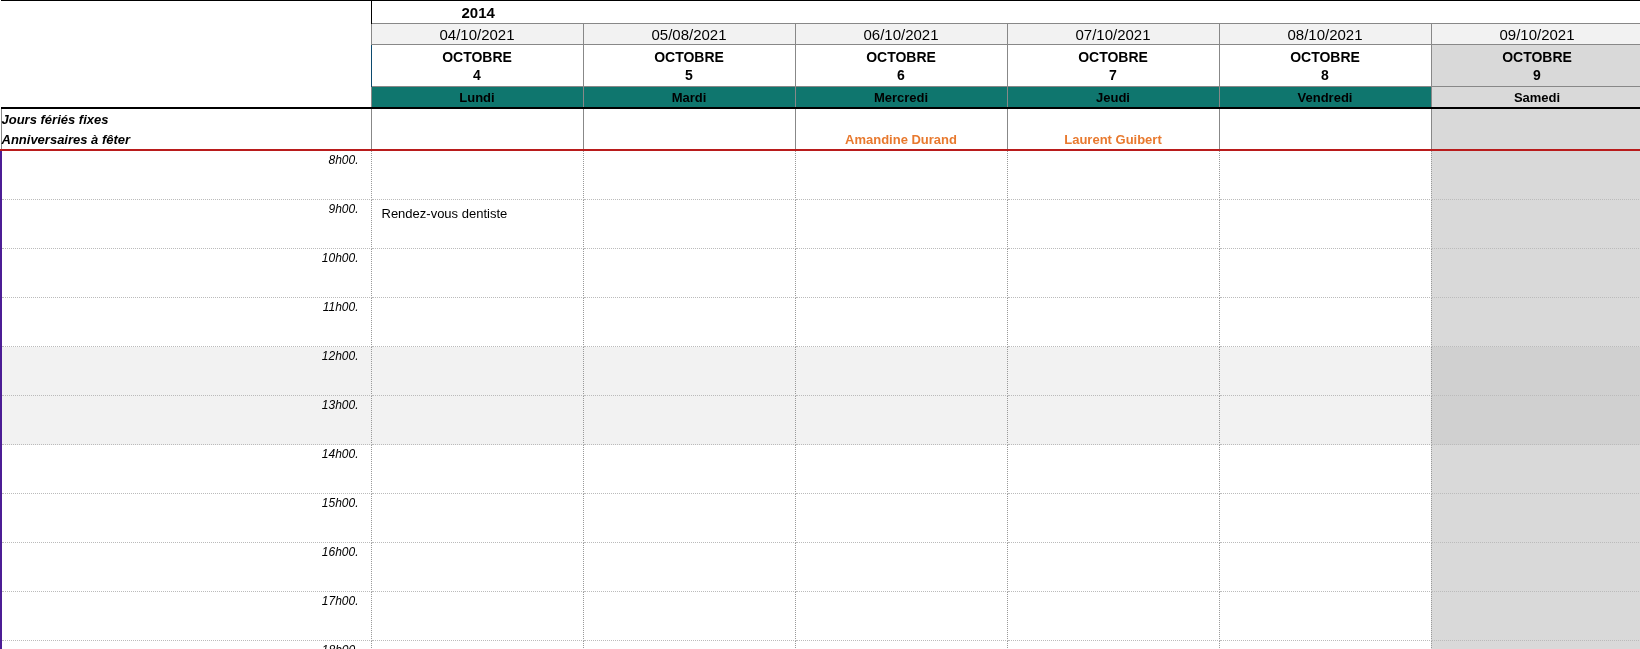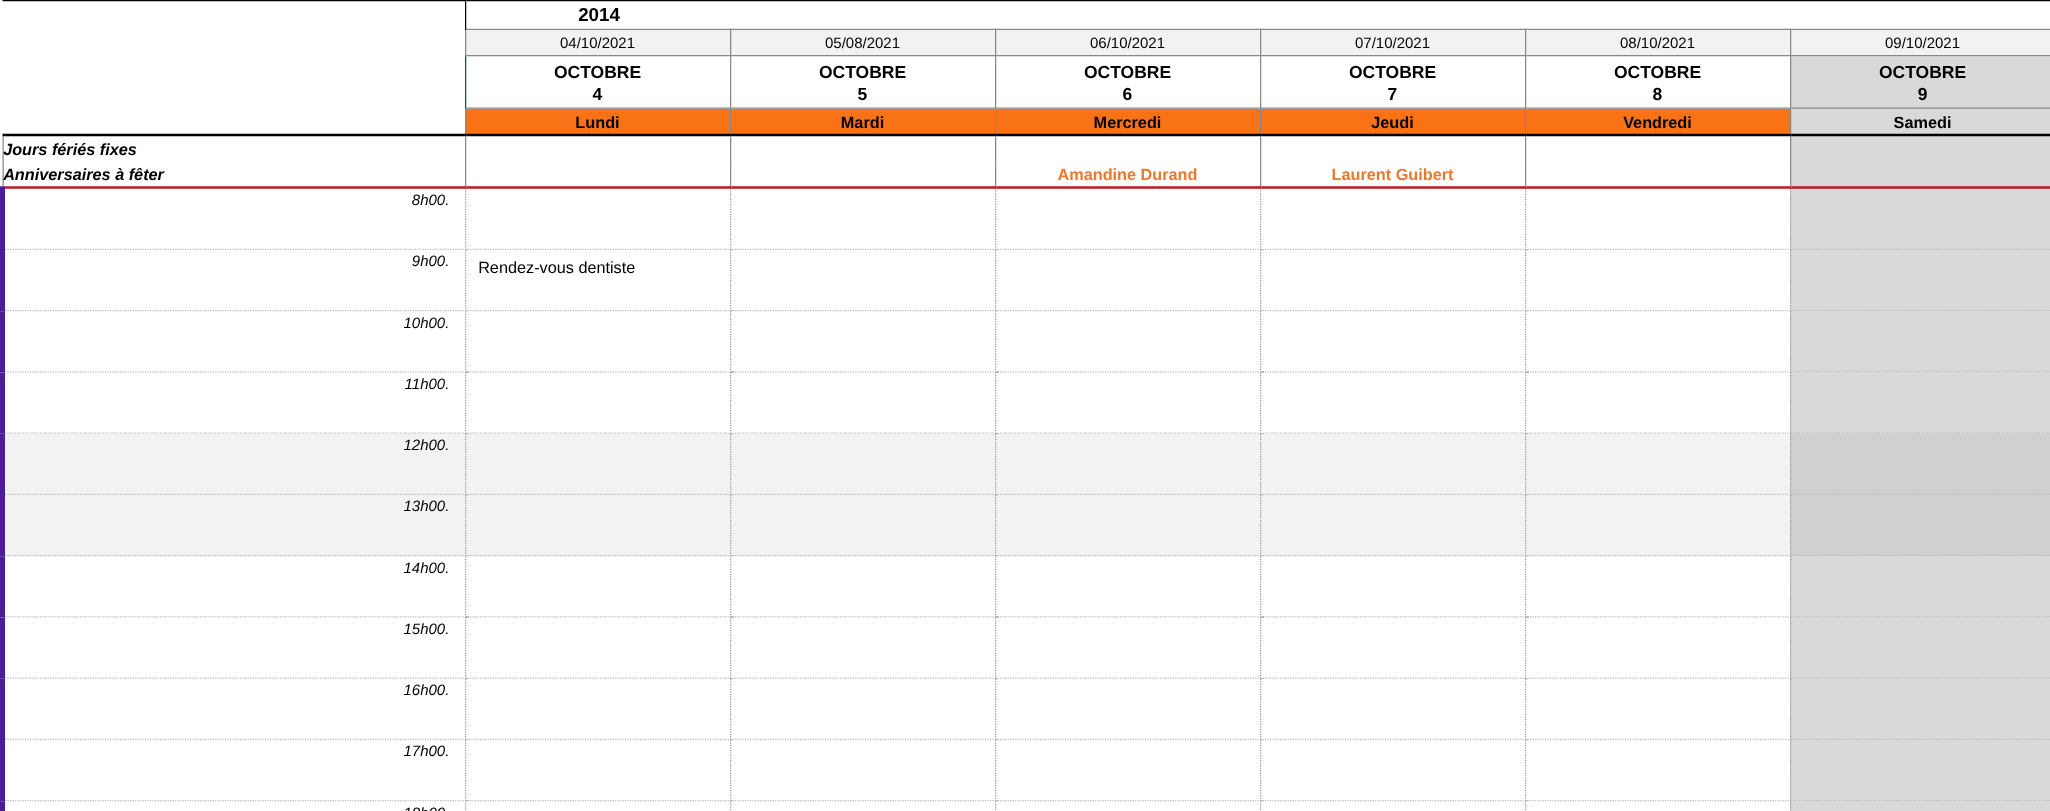--- a/index.html
+++ b/index.html
@@ -7,45 +7,45 @@
   td,th{padding:0;}
   .lcol{width:370px;}
   .dcol{width:212px;}
 
   
   .topbar td{height:22px;border-top:1px solid #000;}
   .topbar .sep{border-left:1px solid #000;}
   .year{font-weight:bold;font-size:15px;padding-left:90px;}
 
   
-  .daterow td{border:1px solid #888;background:#f2f2f2;text-align:center;height:20px;font-size:12px;}
+  .daterow td{border:1px solid #888;background:#f2f2f2;text-align:center;height:20px;font-size:15px;}
   .daterow td.first{background:#fff;border:none;}
 
   
   .mrow td{border-left:1px solid #0c4a6e;border-right:1px solid #888;text-align:center;font-weight:bold;font-size:14px;line-height:1.25;padding:4px 0 2px;}
   .mrow td.first{border:none;}
   .mrow .sat{background:#d9d9d9;}
 
   
-  .wrow td{border:1px solid #888;border-bottom:2px solid #000;background:#f97316;text-align:center;font-weight:bold;height:20px;}
+  .wrow td{border:1px solid #888;border-bottom:2px solid #000;background:#0f766e;text-align:center;font-weight:bold;height:20px;}
   .wrow td.first{background:#fff;border-left:none;border-top:none;border-right:none;border-bottom:2px solid #000;}
   .wrow .sat{background:#d9d9d9;}
 
   
   .irow td{border-left:1px solid #888;border-right:1px solid #888;height:20px;text-align:center;}
   .irow td.lab{border-left:1px solid #888;text-align:left;font-style:italic;font-weight:bold;padding-right:12px;}
   .irow .sat{background:#d9d9d9;}
   .irow.last td{border-bottom:2px solid #b91c1c;}
   .aniv{color:#e8792e;font-weight:bold;}
 
   
   .hrow td{height:42px;vertical-align:top;text-align:left;padding:6px 10px 0;}
   .hrow td.hlab{text-align:right;font-style:italic;font-size:12px;padding:2px 12px 0 0;vertical-align:top;}
   .hrow td{border-left:1px dotted #999;border-right:1px dotted #999;border-bottom:1px dotted #bbb;}
-  .hrow td.hlab{border-left:4px solid #4c1d95;}
+  .hrow td.hlab{border-left:2px solid #4c1d95;}
   .hrow td.last{border-right:1px solid #888;}
   .hrow.lunch td{background:#f2f2f2;}
   .hrow .sat{background:#d9d9d9;}
   .hrow.lunch .sat{background:#d0d0d0;}
 </style>
 </head>
 <body>
 
 <table>
   <colgroup>

